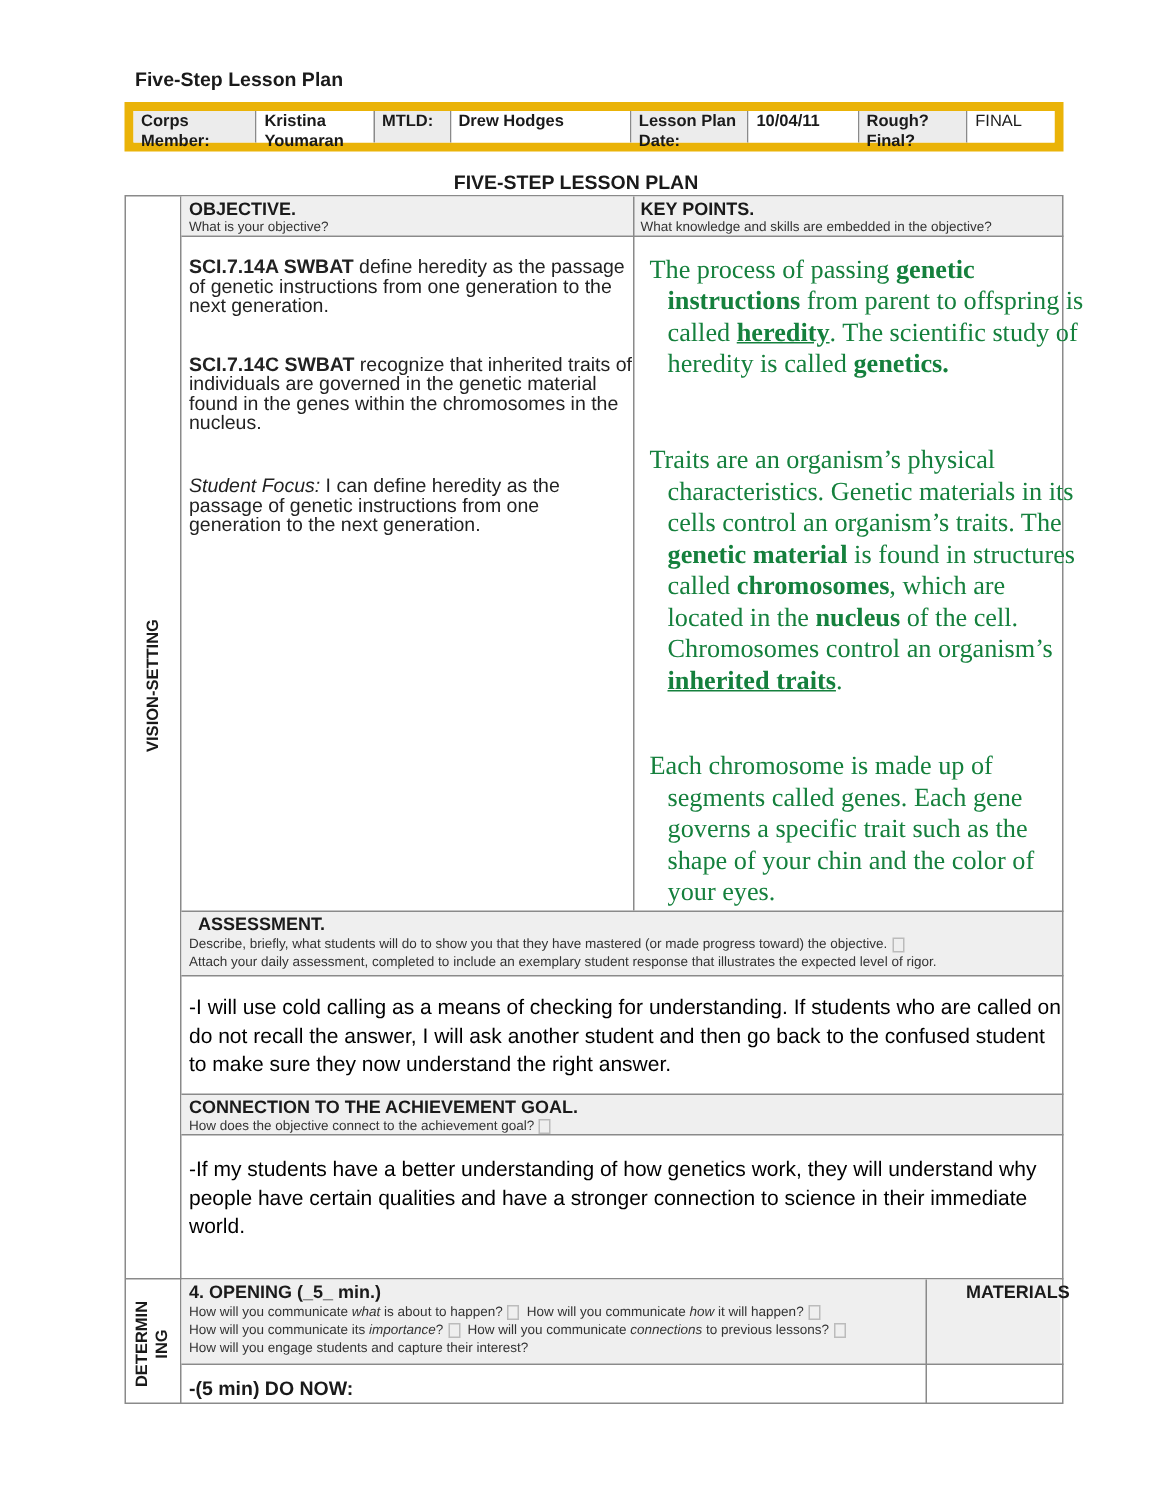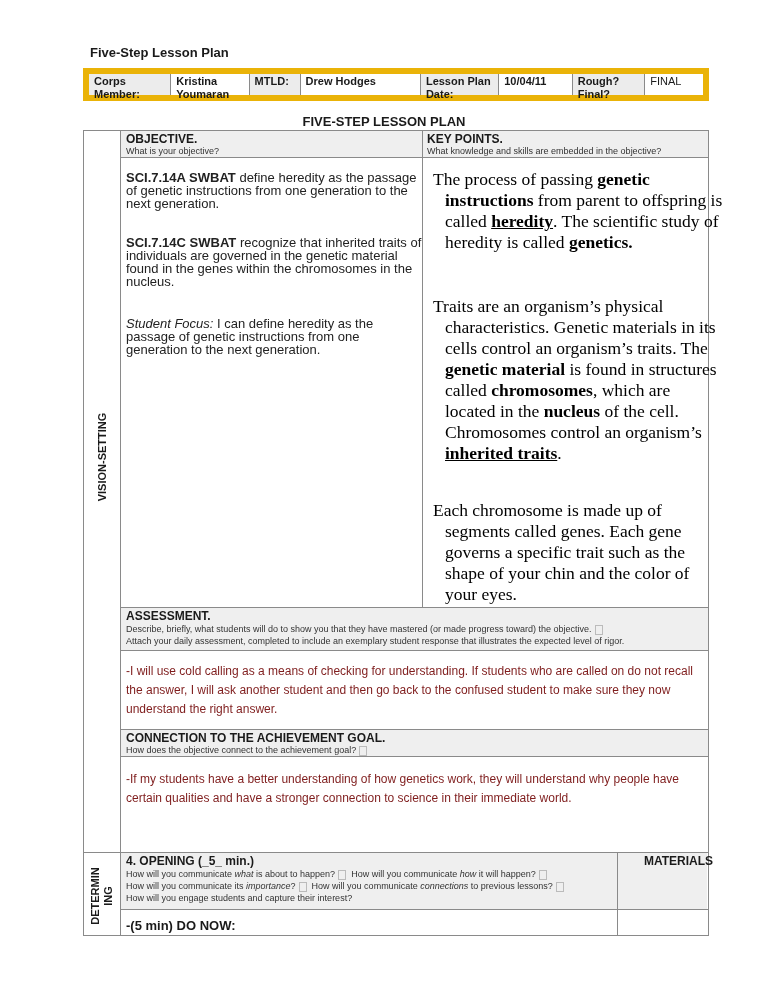--- a/index.html
+++ b/index.html
@@ -15,22 +15,22 @@
   .hdr .val.plain { font-weight:normal; }
   .main-title { left:0; width:768px; text-align:center; top:114px; font-size:13px; font-weight:bold; }
   
   .frame { left:83px; top:130px; width:626px; height:806px; border:1px solid #8a8a8a; box-sizing:border-box; }
   .vline { position:absolute; background:#8a8a8a; width:1px; }
   .hline { position:absolute; background:#8a8a8a; height:1px; }
   .band { position:absolute; background:#efefef; }
   .sec-title { position:absolute; font-size:12px; font-weight:bold; }
   .sec-sub { position:absolute; font-size:9px; color:#333; line-height:12px; }
   .obj { position:absolute; font-size:13px; line-height:13px; color:#222; width:300px; }
-  .kp { position:absolute; font-family:"Liberation Serif", "DejaVu Serif", serif; font-size:17.5px; line-height:21px; color:#000000; width:280px; padding-left:12px; text-indent:-12px; }
-  .body-text { position:absolute; font-size:12px; line-height:19px; color:#7f1d1d; width:585px; }
+  .kp { position:absolute; font-family:"Liberation Serif", "DejaVu Serif", serif; font-size:17.5px; line-height:21px; color:#15803d; width:280px; padding-left:12px; text-indent:-12px; }
+  .body-text { position:absolute; font-size:14px; line-height:19px; color:#000000; width:585px; }
   .vert { position:absolute; transform:rotate(-90deg); transform-origin:center; font-weight:bold; font-size:11px; text-align:center; white-space:nowrap; }
   .box-glyph { display:inline-block; width:6px; height:8px; border:1px solid #bbb; vertical-align:middle; margin-left:3px; }
   b { font-weight:bold; }
 </style>
 </head>
 <body>
 
 <div class="abs doc-title">Five-Step Lesson Plan</div>
 
 <div class="abs hdr">
@@ -65,21 +65,21 @@
   <div class="obj" style="left:42px; top:105px;"><b>SCI.7.14C SWBAT</b><span> recognize that inherited traits of individuals are governed in the genetic material found in the genes within the chromosomes in the nucleus.</span></div>
   <div class="obj" style="left:42px; top:186px; width:270px;"><i>Student Focus:</i><span>  I can define heredity as the passage of genetic instructions from one generation to the next generation.</span></div>
 
   <div class="kp" style="left:349px; top:38px;"><span>The process of passing </span><span style="font-weight: bold;">genetic instructions</span><span> from parent to offspring is called </span><span style="font-weight: bold; text-decoration: underline;">heredity</span><span>. The scientific study of heredity is called </span><span style="font-weight: bold;">genetics.</span></div>
   <div class="kp" style="left:349px; top:165px;"><span>Traits are an organism’s physical characteristics.  Genetic materials in its cells control an organism’s traits.  The </span><span style="font-weight: bold;">genetic material</span><span> is found in structures called </span><span style="font-weight: bold;">chromosomes</span><span>, which are located in the </span><span style="font-weight: bold;">nucleus</span><span> of the cell.  Chromosomes control an organism’s </span><span style="font-weight: bold; text-decoration: underline;">inherited traits</span><span>.</span></div>
   <div class="kp" style="left:349px; top:369px;"><span>Each chromosome is made up of segments called genes.  Each gene governs a specific trait such as the shape of your chin and the color of your eyes.</span></div>
 
   <div class="hline" style="left:37px; top:476px; width:588px;"></div>
   <div class="band" style="left:37px; top:477px; width:587px; height:42px;"></div>
   <div class="hline" style="left:37px; top:519px; width:588px;"></div>
-  <div class="sec-title" style="left:42px; top:478px;">ASSESSMENT.</div>
+  <div class="sec-title" style="left:48px; top:478px;">ASSESSMENT.</div>
   <div class="sec-sub" style="left:42px; top:492px;"><span>Describe, briefly, what students will do to show you that they have mastered (or made progress toward) the objective.</span><span class="box-glyph"></span></div>
   <div class="sec-sub" style="left:42px; top:504px;">Attach your daily assessment, completed to include an exemplary student response that illustrates the expected level of rigor.</div>
   <div class="body-text" style="left:42px; top:531px;">-I will use cold calling as a means of checking for understanding. If students who are called on do not recall the answer, I will ask another student and then go back to the confused student to make sure they now understand the right answer.</div>
 
   <div class="hline" style="left:37px; top:598px; width:588px;"></div>
   <div class="band" style="left:37px; top:599px; width:587px; height:26px;"></div>
   <div class="hline" style="left:37px; top:625px; width:588px;"></div>
   <div class="sec-title" style="left:42px; top:600px;">CONNECTION TO THE ACHIEVEMENT GOAL.</div>
   <div class="sec-sub" style="left:42px; top:613px;"><span>How does the objective connect to the achievement goal?</span><span class="box-glyph"></span></div>
   <div class="body-text" style="left:42px; top:639px;">-If my students have a better understanding of how genetics work, they will understand why people have certain qualities and have a stronger connection to science in their immediate world.</div>

